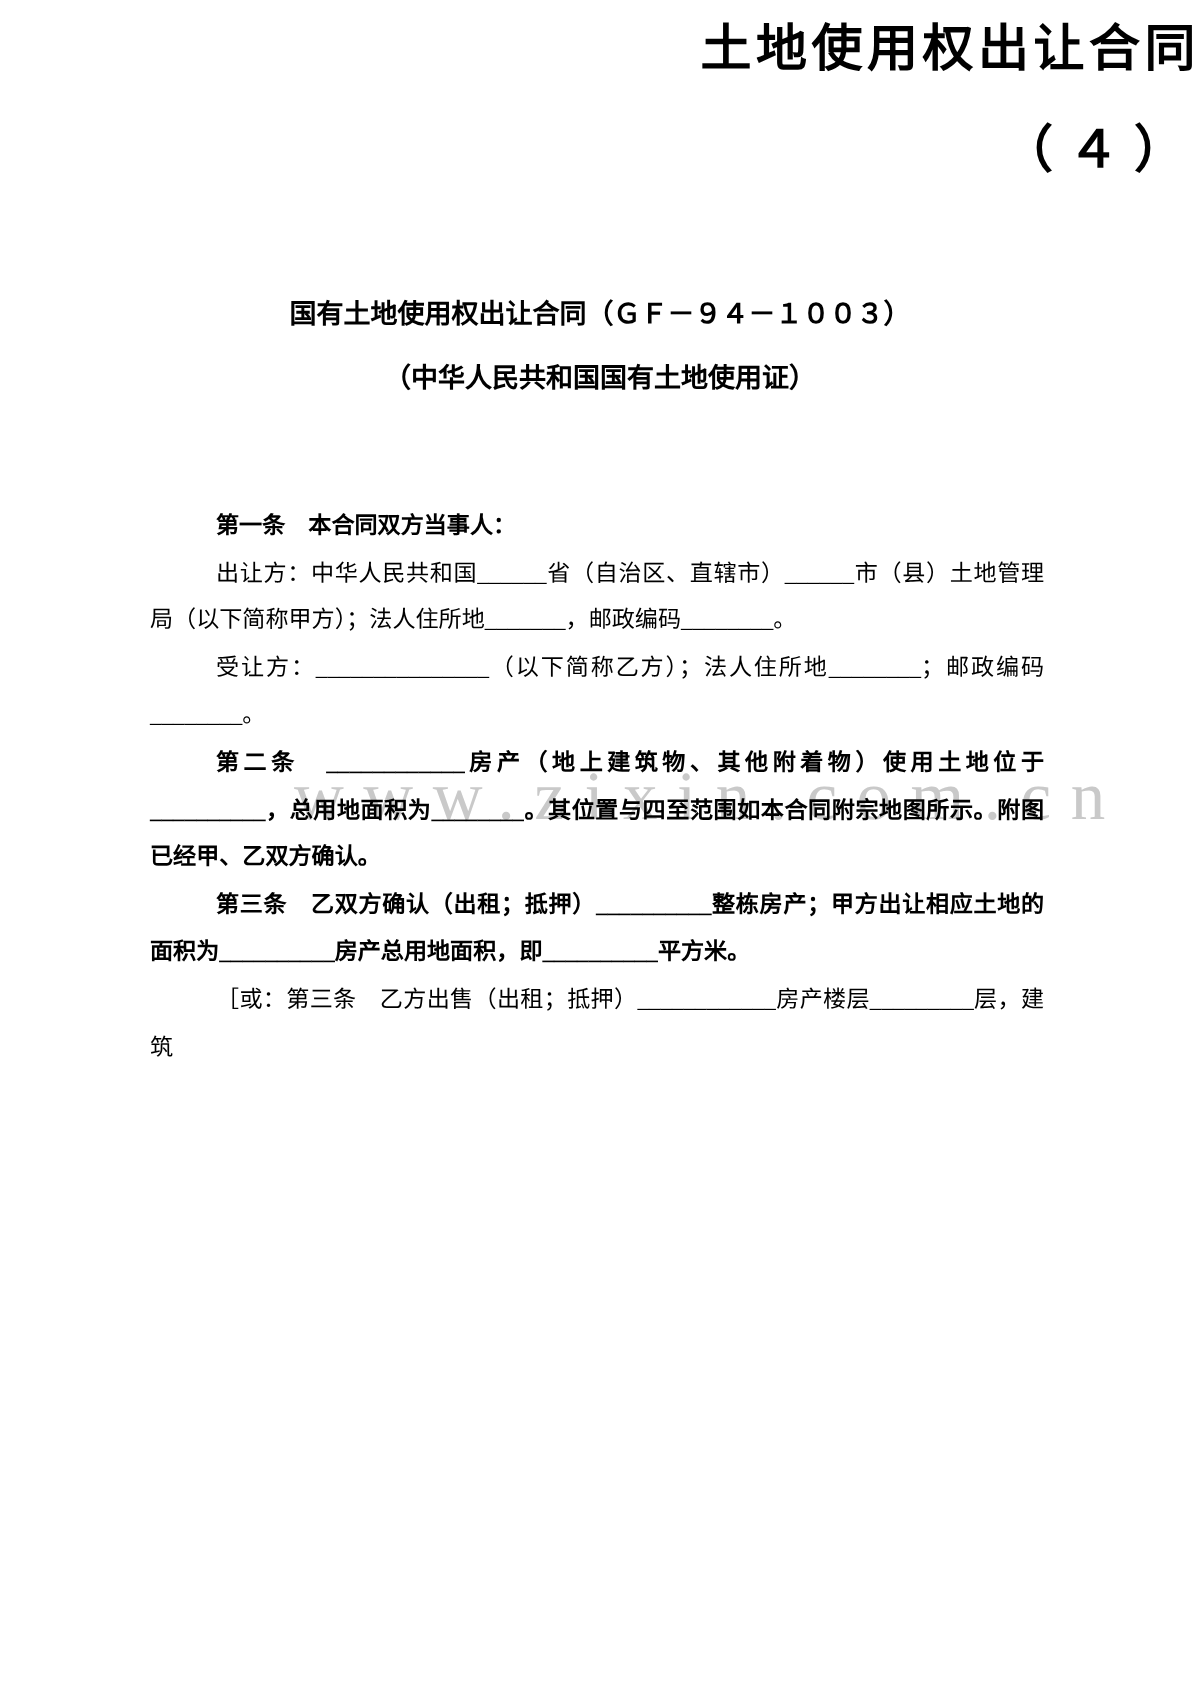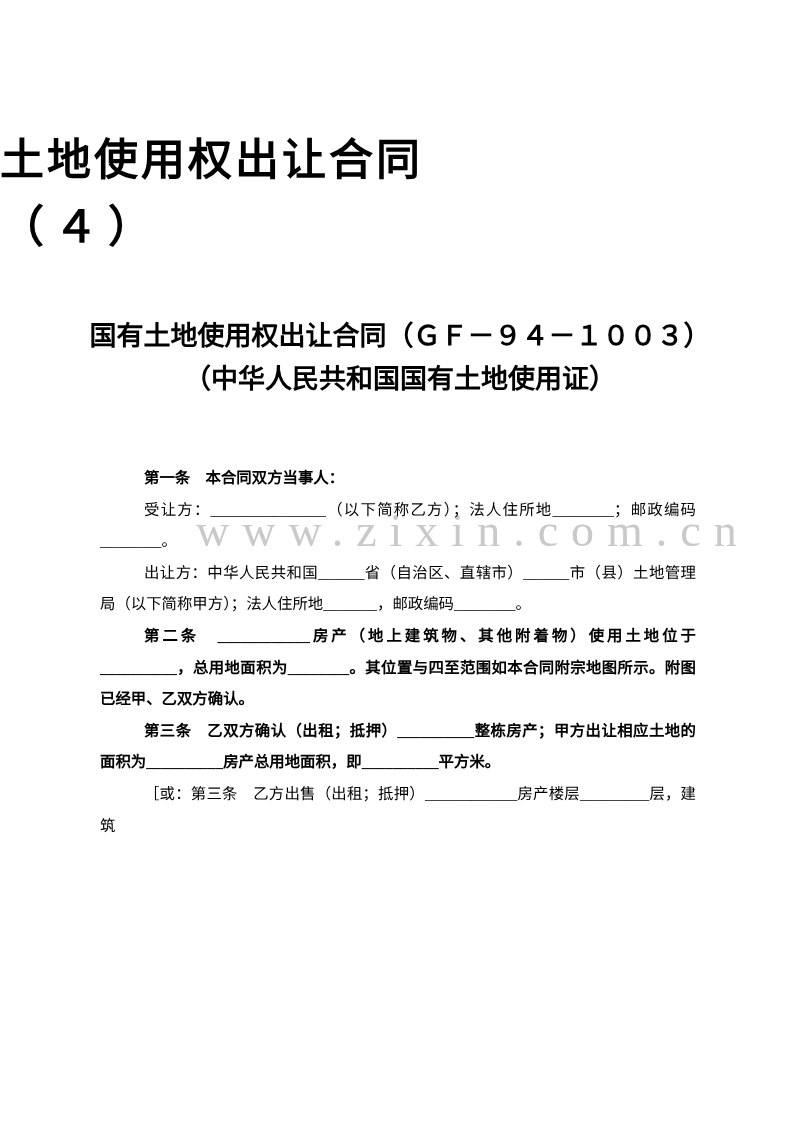--- a/index.html
+++ b/index.html
@@ -21,33 +21,32 @@
     letter-spacing: 13px;
     color: #c9c9c9;
     white-space: nowrap;
     font-family: "Liberation Serif", "DejaVu Serif", serif;
     user-select: none;
     text-align: center;
   }
   .doc-header { position: relative; z-index: 1; }
   .title {
     margin: 0;
-    padding-top: 127px;
-    text-align: left;
-    font-size: 44px;
+    text-align: right;
+    font-size: 34px;
     line-height: 67px;
     font-weight: bold;
     letter-spacing: 3px;
   }
   .title span { display: block; }
   .title .title-line2 { letter-spacing: 10px; }
   .subtitle {
     margin-top: 54px;
     text-align: center;
-    font-size: 27px;
+    font-size: 18px;
     line-height: 43px;
     font-weight: bold;
   }
   .body-text {
     position: relative;
     z-index: 1;
     margin: 61px 104px 0 100px;
     font-size: 15.4px;
     line-height: 31.6px;
     text-align: justify;
@@ -69,20 +68,20 @@
     </h1>
 
     <div class="subtitle">
       <div>国有土地使用权出让合同（ＧＦ－９４－１００３）</div>
       <div>（中华人民共和国国有土地使用证）</div>
     </div>
   </div>
 
   <div class="body-text">
     <p class="para-heading">第一条　本合同双方当事人：</p>
+    <p class="para-normal">出让方：中华人民共和国______省（自治区、直辖市）______市（县）土地管理局（以下简称甲方）；法人住所地_______，邮政编码________。</p>
     <p class="para-normal">受让方：_______________（以下简称乙方）；法人住所地________；邮政编码________。</p>
-    <p class="para-normal">出让方：中华人民共和国______省（自治区、直辖市）______市（县）土地管理局（以下简称甲方）；法人住所地_______，邮政编码________。</p>
     <p class="para-heading">第二条　____________房产（地上建筑物、其他附着物）使用土地位于__________，总用地面积为________。其位置与四至范围如本合同附宗地图所示。附图已经甲、乙双方确认。</p>
     <p class="para-heading">第三条　乙双方确认（出租；抵押）__________整栋房产；甲方出让相应土地的面积为__________房产总用地面积，即__________平方米。</p>
     <p class="para-normal">［或：第三条　乙方出售（出租；抵押）____________房产楼层_________层，建筑</p>
   </div>
 
 </div>
 
 </body></html>

